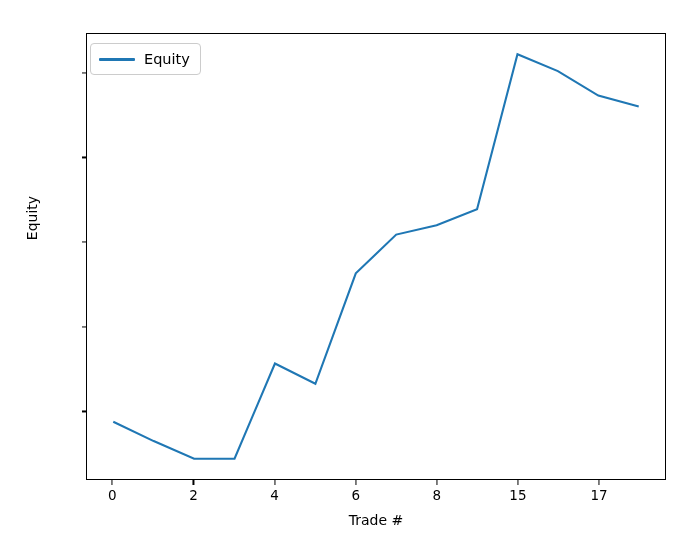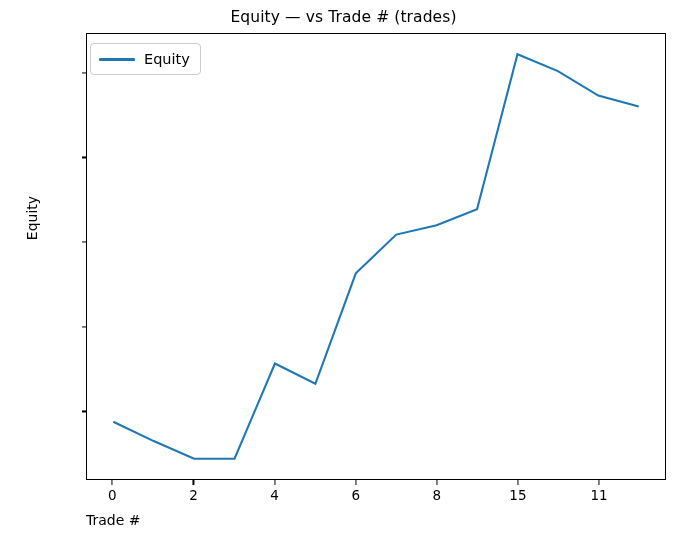--- a/index.html
+++ b/index.html
@@ -67,20 +67,21 @@
     width: 1.1px;
     height: 4.5px;
     background: #000000;
     transform: translateX(-50%);
   }
   #xlabel {
     position: absolute;
     left: 86px;
     top: 512px;
     width: 580px;
+    text-align: center;
     font-size: 14px;
     color: #000000;
   }
   #ylabel {
     position: absolute;
     left: -28px;
     top: 210px;
     width: 120px;
     text-align: center;
     font-size: 14px;
@@ -112,41 +113,40 @@
     font-size: 14.5px;
     color: #000000;
     white-space: nowrap;
   }
 </style>
 </head>
 <body>
 
 <div id="figure">
 
-  <div id="chart-title">Equity — vs Trade # (trades)</div>
 
   <div id="ylabel">Equity</div>
 
   <div id="ytick-labels"></div>
   <div id="ytick-marks">
       <div class="ytick-mark" style="top: 411.426px;"></div>
       <div class="ytick-mark" style="top: 326.767px;"></div>
       <div class="ytick-mark" style="top: 242.108px;"></div>
       <div class="ytick-mark" style="top: 157.449px;"></div>
       <div class="ytick-mark" style="top: 72.7898px;"></div>
     </div>
 
   <div id="xtick-labels">
       <div class="xtick-label" style="left: 112.364px;">0</div>
       <div class="xtick-label" style="left: 193.483px;">2</div>
       <div class="xtick-label" style="left: 274.601px;">4</div>
       <div class="xtick-label" style="left: 355.72px;">6</div>
       <div class="xtick-label" style="left: 436.839px;">8</div>
       <div class="xtick-label" style="left: 517.958px;">15</div>
-      <div class="xtick-label" style="left: 599.077px;">11</div>
+      <div class="xtick-label" style="left: 599.077px;">17</div>
     </div>
   <div id="xtick-marks">
       <div class="xtick-mark" style="left: 112.364px;"></div>
       <div class="xtick-mark" style="left: 193.483px;"></div>
       <div class="xtick-mark" style="left: 274.601px;"></div>
       <div class="xtick-mark" style="left: 355.72px;"></div>
       <div class="xtick-mark" style="left: 436.839px;"></div>
       <div class="xtick-mark" style="left: 517.958px;"></div>
       <div class="xtick-mark" style="left: 599.077px;"></div>
     </div>

